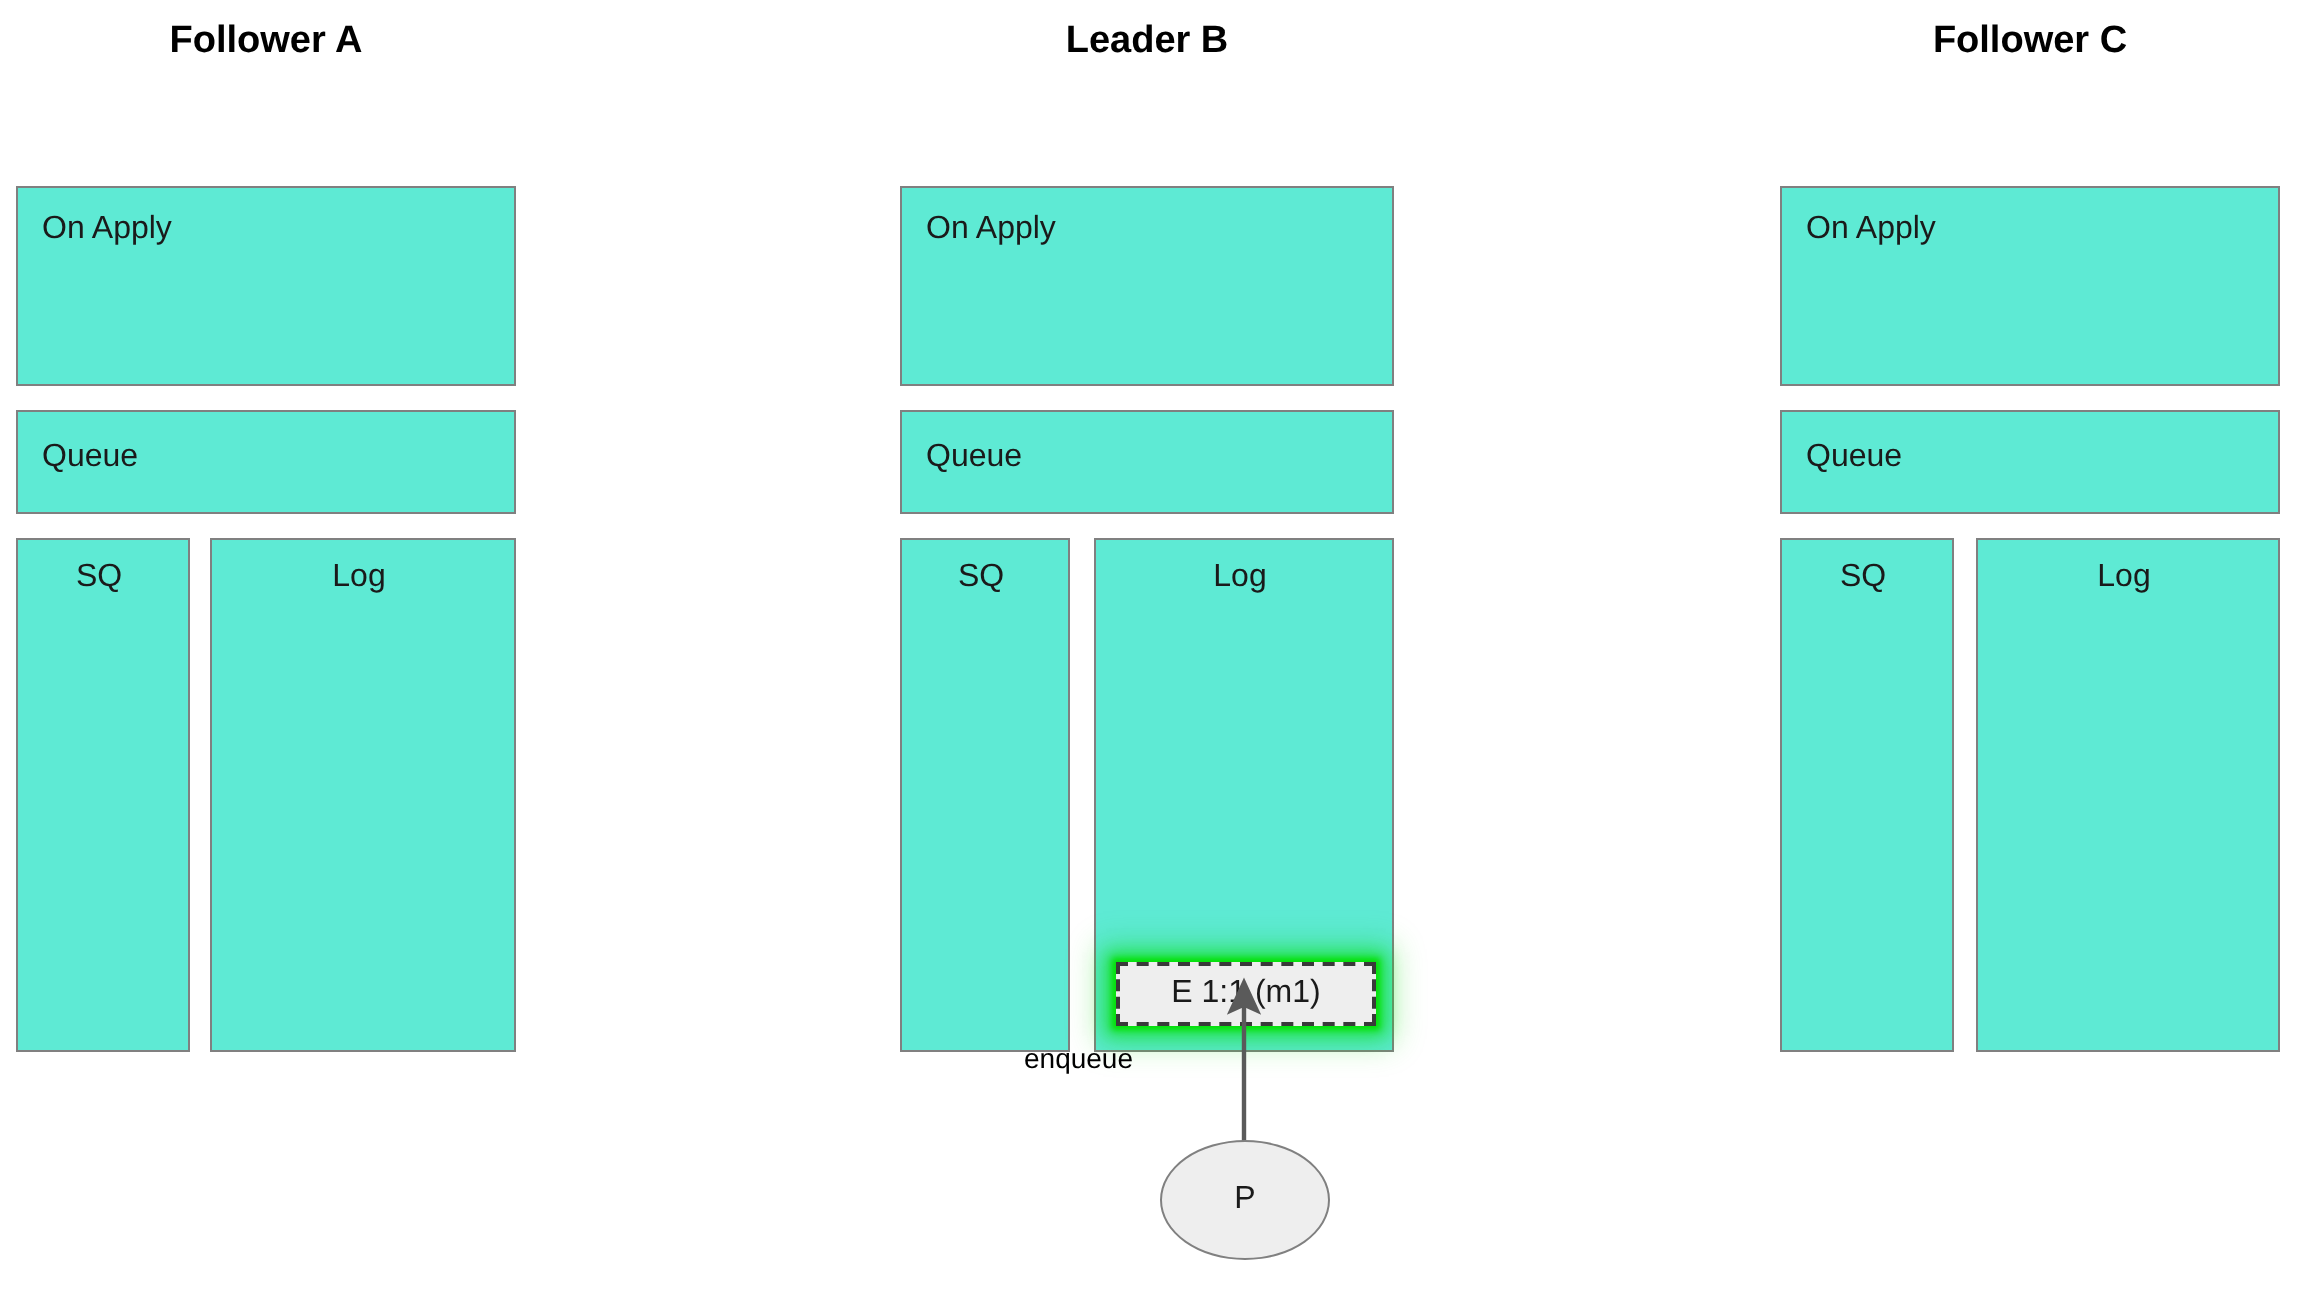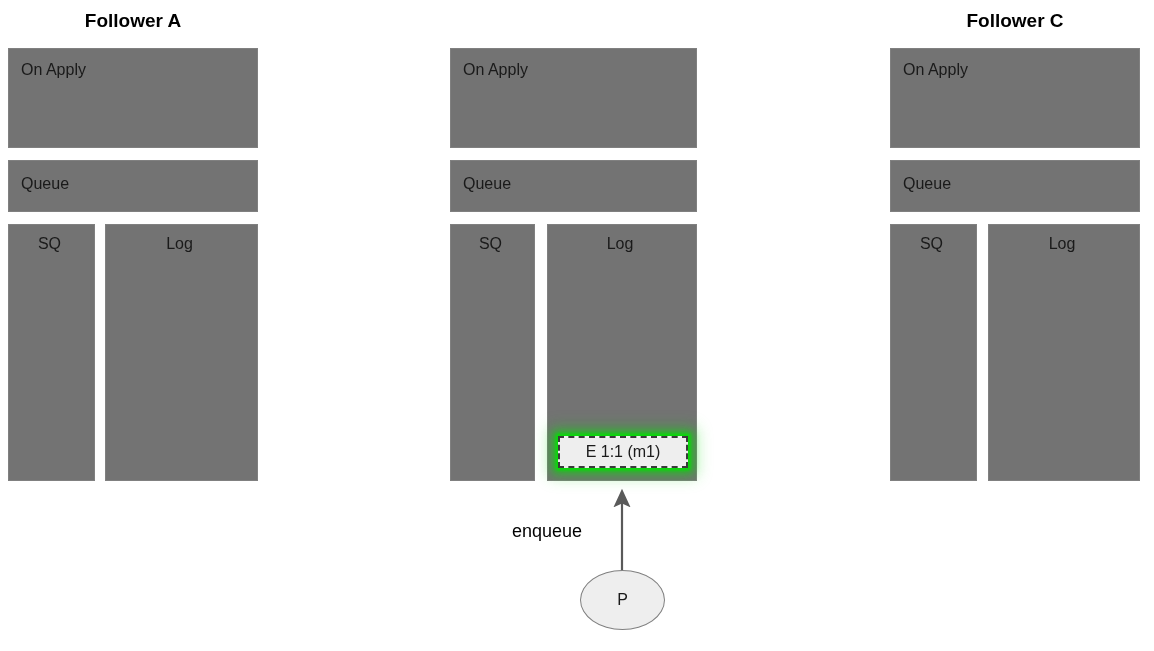--- a/index.html
+++ b/index.html
@@ -27,23 +27,24 @@
     position: absolute;
     font-size: 19px;
     font-weight: bold;
     color: #000000;
     text-align: center;
     white-space: nowrap;
   }
 
   .box {
     position: absolute;
-    background: #737373;
+    background: #5eead4;
     border: 1px solid #808080;
     box-sizing: border-box;
+    margin-top: 45px;
   }
 
   .box-label {
     position: absolute;
     font-size: 16px;
     color: #1a1a1a;
     white-space: nowrap;
   }
   .box-label.left {
     left: 12px;
@@ -83,21 +84,21 @@
     box-sizing: border-box;
     display: flex;
     align-items: center;
     justify-content: center;
     font-size: 16px;
     color: #1a1a1a;
   }
 
   .edge-label {
     position: absolute;
-    font-size: 18px;
+    font-size: 14px;
     color: #000000;
     white-space: nowrap;
   }
 
   svg.arrow-layer {
     position: absolute;
     left: 0; top: 0;
     width: 1154px;
     height: 651px;
     pointer-events: none;
@@ -120,20 +121,21 @@
   </div>
 
   <div class="box" style="left:8px; top:224px; width:87px; height:257px;">
     <span class="box-label center">SQ</span>
   </div>
 
   <div class="box" style="left:105px; top:224px; width:153px; height:257px;">
     <span class="box-label center">Log</span>
   </div>
 
+  <div class="node-title" style="left:450px; top:10px; width:247px;">Leader B</div>
 
   <div class="box" style="left:450px; top:48px; width:247px; height:100px;">
     <span class="box-label left">On Apply</span>
   </div>
 
   <div class="box" style="left:450px; top:160px; width:247px; height:52px;">
     <span class="box-label left" style="top:14px;">Queue</span>
   </div>
 
   <div class="box" style="left:450px; top:224px; width:85px; height:257px;">

